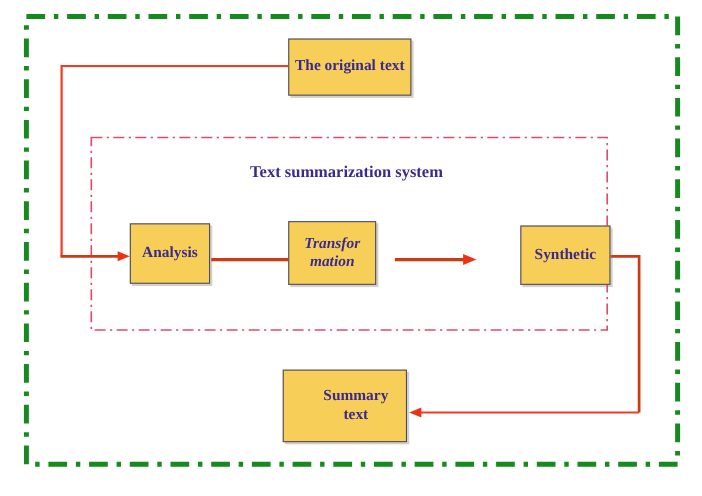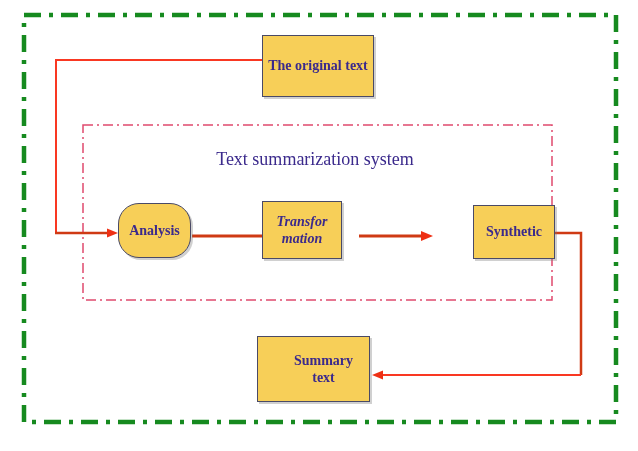--- a/index.html
+++ b/index.html
@@ -67,25 +67,25 @@
     box-sizing: border-box;
     padding: 2px 4px;
   }
   .sys-title {
     position: absolute;
     left: 140px;
     top: 149px;
     width: 350px;
     text-align: center;
     color: var(--node-text, #3b2a8c);
-    font-weight: normal;
-    font-size: 18px;
+    font-weight: bold;
+    font-size: 15px;
   }
-  .node-original       { left: 262px; top: 35px;  width: 112px; height: 62px; }
-  .node-analysis       { left: 118px; top: 203px; width: 73px;  height: 55px; border-radius: 21px; }
+  .node-original       { left: 262px; top: 35px;  width: 112px; height: 52px; }
+  .node-analysis       { left: 118px; top: 203px; width: 73px;  height: 55px; }
   .node-transformation { left: 262px; top: 201px; width: 80px;  height: 58px; font-style: italic; }
   .node-synthetic      { left: 433px; top: 205px; width: 82px;  height: 54px; margin-left: 40px; }
   .node-summary        { left: 257px; top: 336px; width: 113px; height: 66px; padding-left: 24px; }
 </style>
 </head>
 <body>
 
 <div id="stage">
 
   <svg id="wires" viewBox="0 0 638 451" xmlns="http://www.w3.org/2000/svg">

